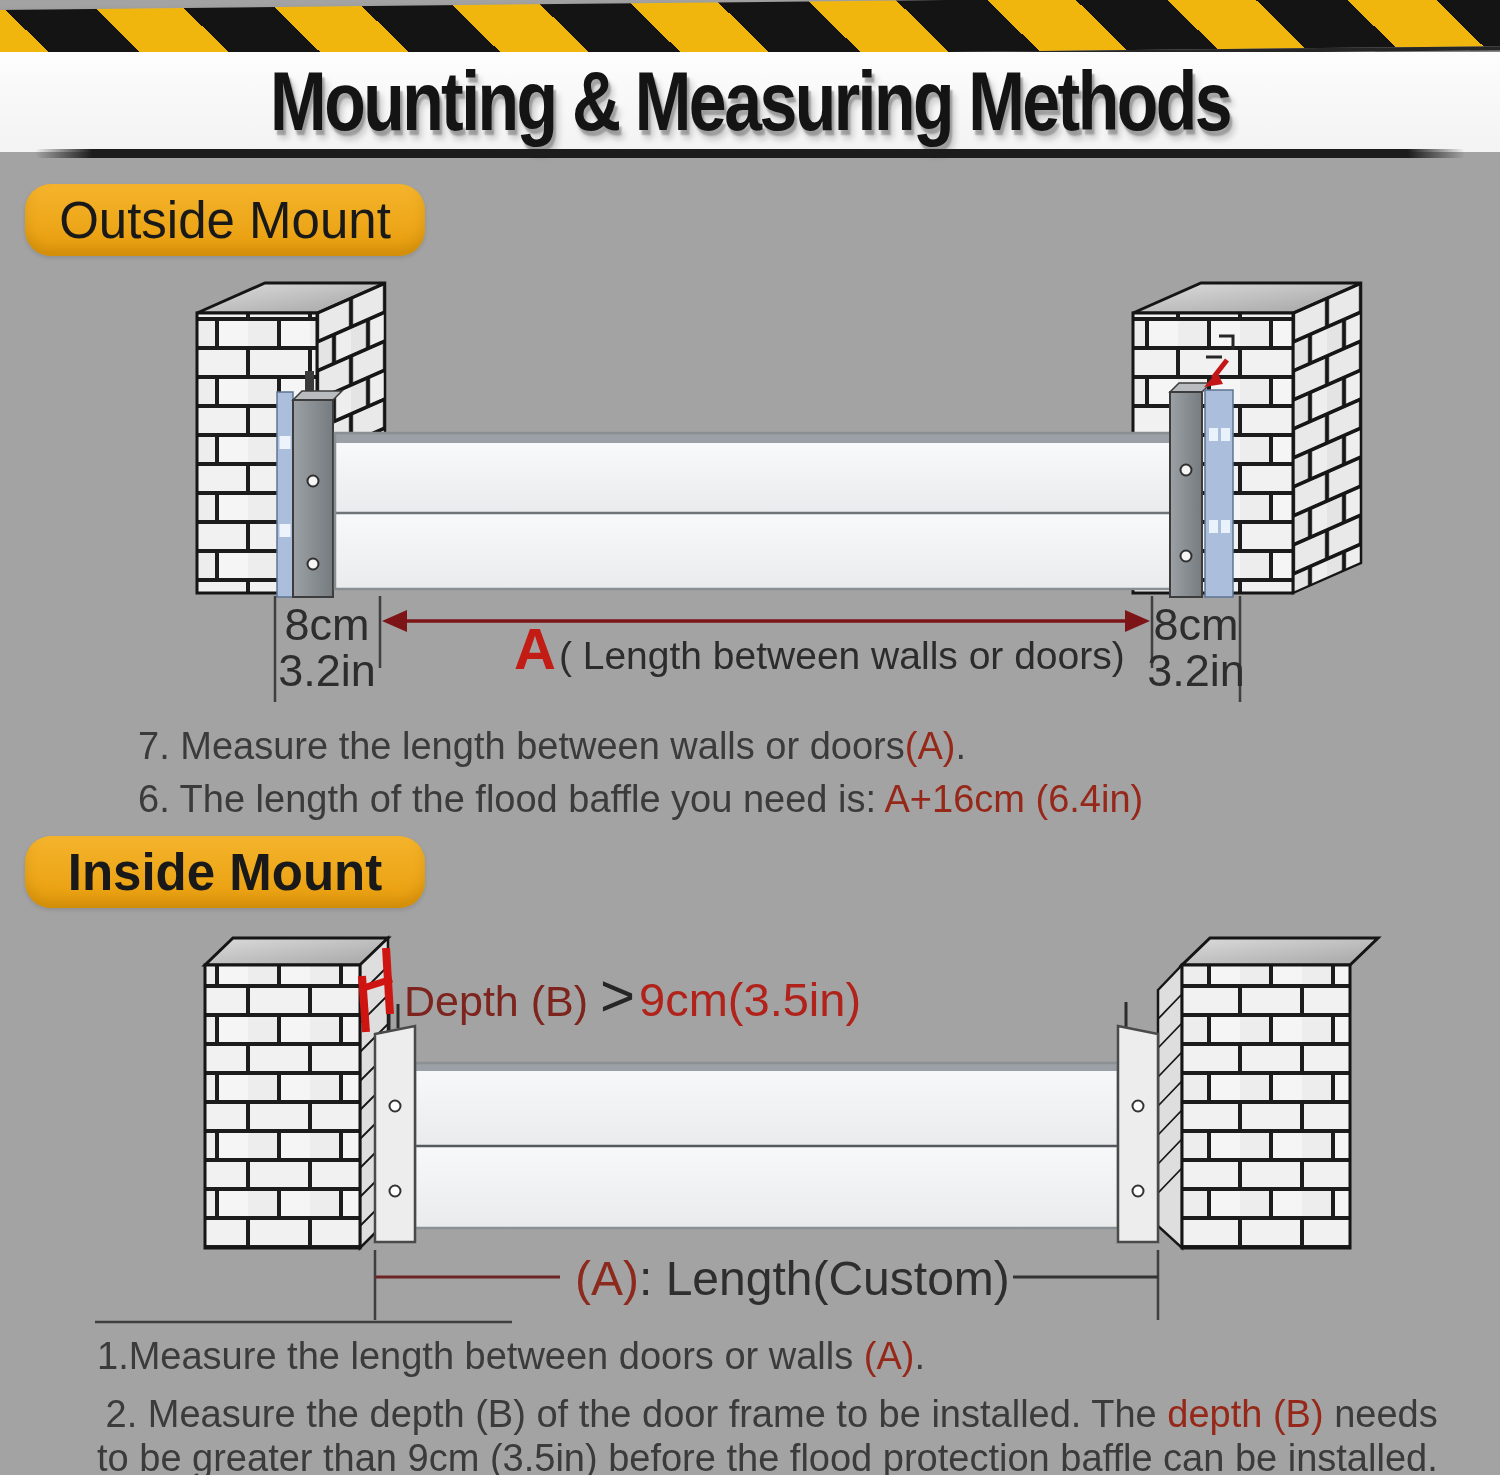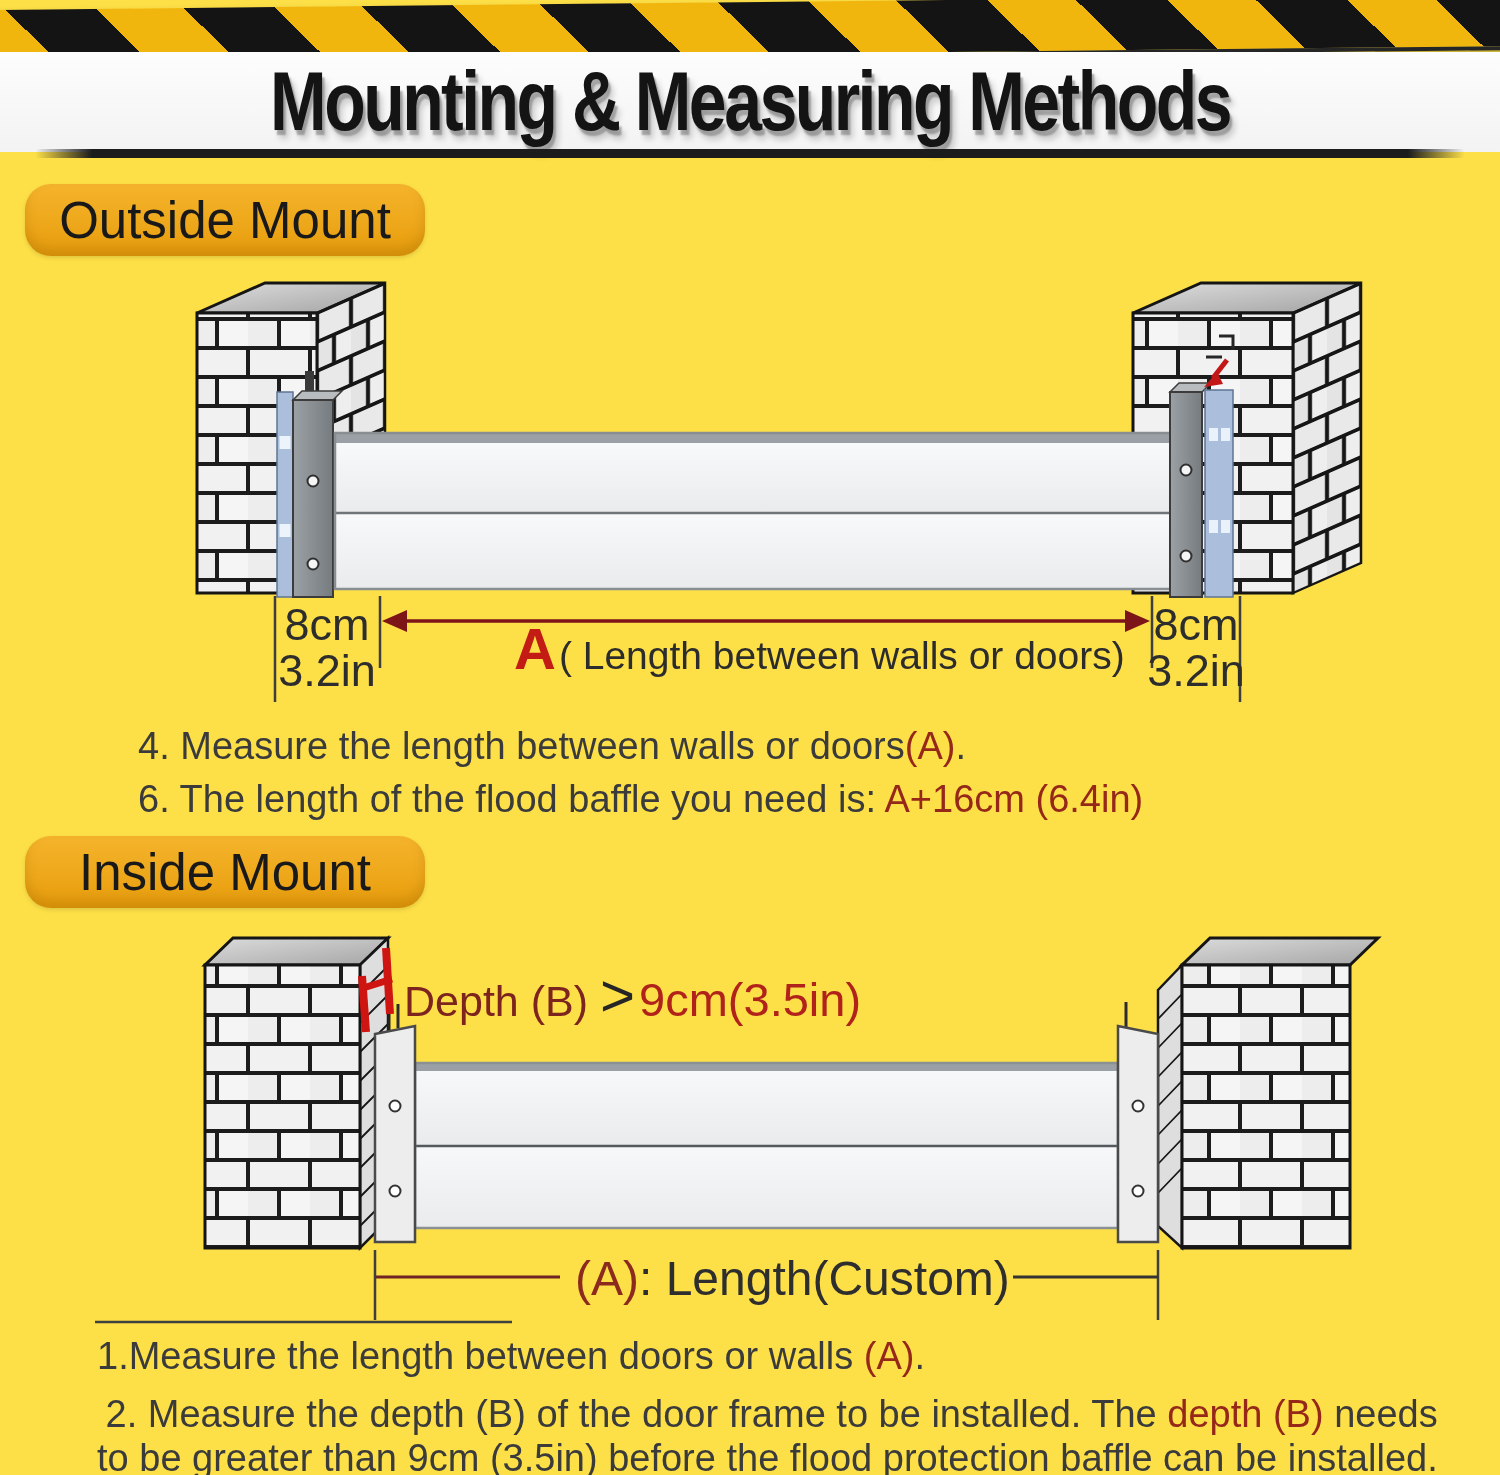--- a/index.html
+++ b/index.html
@@ -1,16 +1,16 @@
 <!DOCTYPE html>
 <html><head>
 <meta charset="utf-8">
 <style>
   html,body{margin:0;padding:0;background:#ffffff;}
-  .page{position:relative;width:1500px;height:1475px;background:#fde047;overflow:hidden;
+  .page{position:relative;width:1500px;height:1475px;background:#a3a3a3;overflow:hidden;
         font-family:"Liberation Sans",sans-serif;}
 
   
   .tape{position:absolute;top:2px;left:-30px;width:1570px;height:52px;
         transform:rotate(-0.6deg);
         background:repeating-linear-gradient(45deg,#f1b60e 0 62px,#141414 62px 126px);
         border-bottom:4px solid #262626;
         box-shadow:0 4px 7px rgba(0,0,0,0.25);}
   .title-band{position:absolute;top:52px;left:0;width:1500px;height:100px;
         background:linear-gradient(180deg,#fdfdfd,#f3f3f3);}
@@ -21,21 +21,21 @@
   .title-divider{position:absolute;top:149px;left:35px;right:35px;height:9px;border-radius:5px;
         background:linear-gradient(90deg,rgba(25,25,25,0),#1c1c1c 4%,#1c1c1c 96%,rgba(25,25,25,0));}
 
   
   .pill{position:absolute;left:25px;width:400px;height:72px;border-radius:26px;
         background:linear-gradient(180deg,#f5b42c,#e89d0c);
         box-shadow:inset 0 -8px 12px rgba(140,90,0,0.25), 0 2px 4px rgba(0,0,0,0.12);
         display:flex;align-items:center;justify-content:center;
         font-size:51px;color:#191919;}
   .pill-outside{top:184px;}
-  .pill-inside{top:836px;}
+  .pill-inside{top:836px;font-weight:bold;}
 
   
   .diag{position:absolute;left:0;width:1500px;}
   .diag-outside{top:280px;height:425px;}
   .diag-inside{top:930px;height:400px;}
   svg text{font-family:"Liberation Sans",sans-serif;}
 
   
   .steps{position:absolute;color:#3b3b3b;font-size:38px;}
   .steps-outside{left:138px;top:720px;line-height:53px;}
@@ -145,21 +145,21 @@
       <polygon points="1150,621 1125,610 1125,632" fill="#7d1518"></polygon>
       <text x="327" y="640" text-anchor="middle" font-size="45" fill="#2d2d2d">8cm</text>
       <text x="327" y="686" text-anchor="middle" font-size="45" fill="#2d2d2d">3.2in</text>
       <text x="1196" y="640" text-anchor="middle" font-size="45" fill="#2d2d2d">8cm</text>
       <text x="1196" y="686" text-anchor="middle" font-size="45" fill="#2d2d2d">3.2in</text>
       <text x="514" y="669"><tspan font-size="58" font-weight="bold" fill="#c21c14">A</tspan><tspan dx="3" font-size="39" fill="#2c2c2c">( Length between walls or doors)</tspan></text>
     </g>
   </svg>
 
   <div class="steps steps-outside">
-    <div><span>4. Measure the length between walls or doors</span><span class="accent">(A)</span><span>.</span></div>
+    <div><span>7. Measure the length between walls or doors</span><span class="accent">(A)</span><span>.</span></div>
     <div><span>6. The length of the flood baffle you need is: </span><span class="accent">A+16cm (6.4in)</span></div>
   </div>
 
   <div class="pill pill-inside">
     <span>Inside Mount</span>
   </div>
 
   <svg class="diag diag-inside" viewBox="0 930 1500 400">
     <defs>
       <pattern id="bkB" patternUnits="userSpaceOnUse" width="62" height="58">

